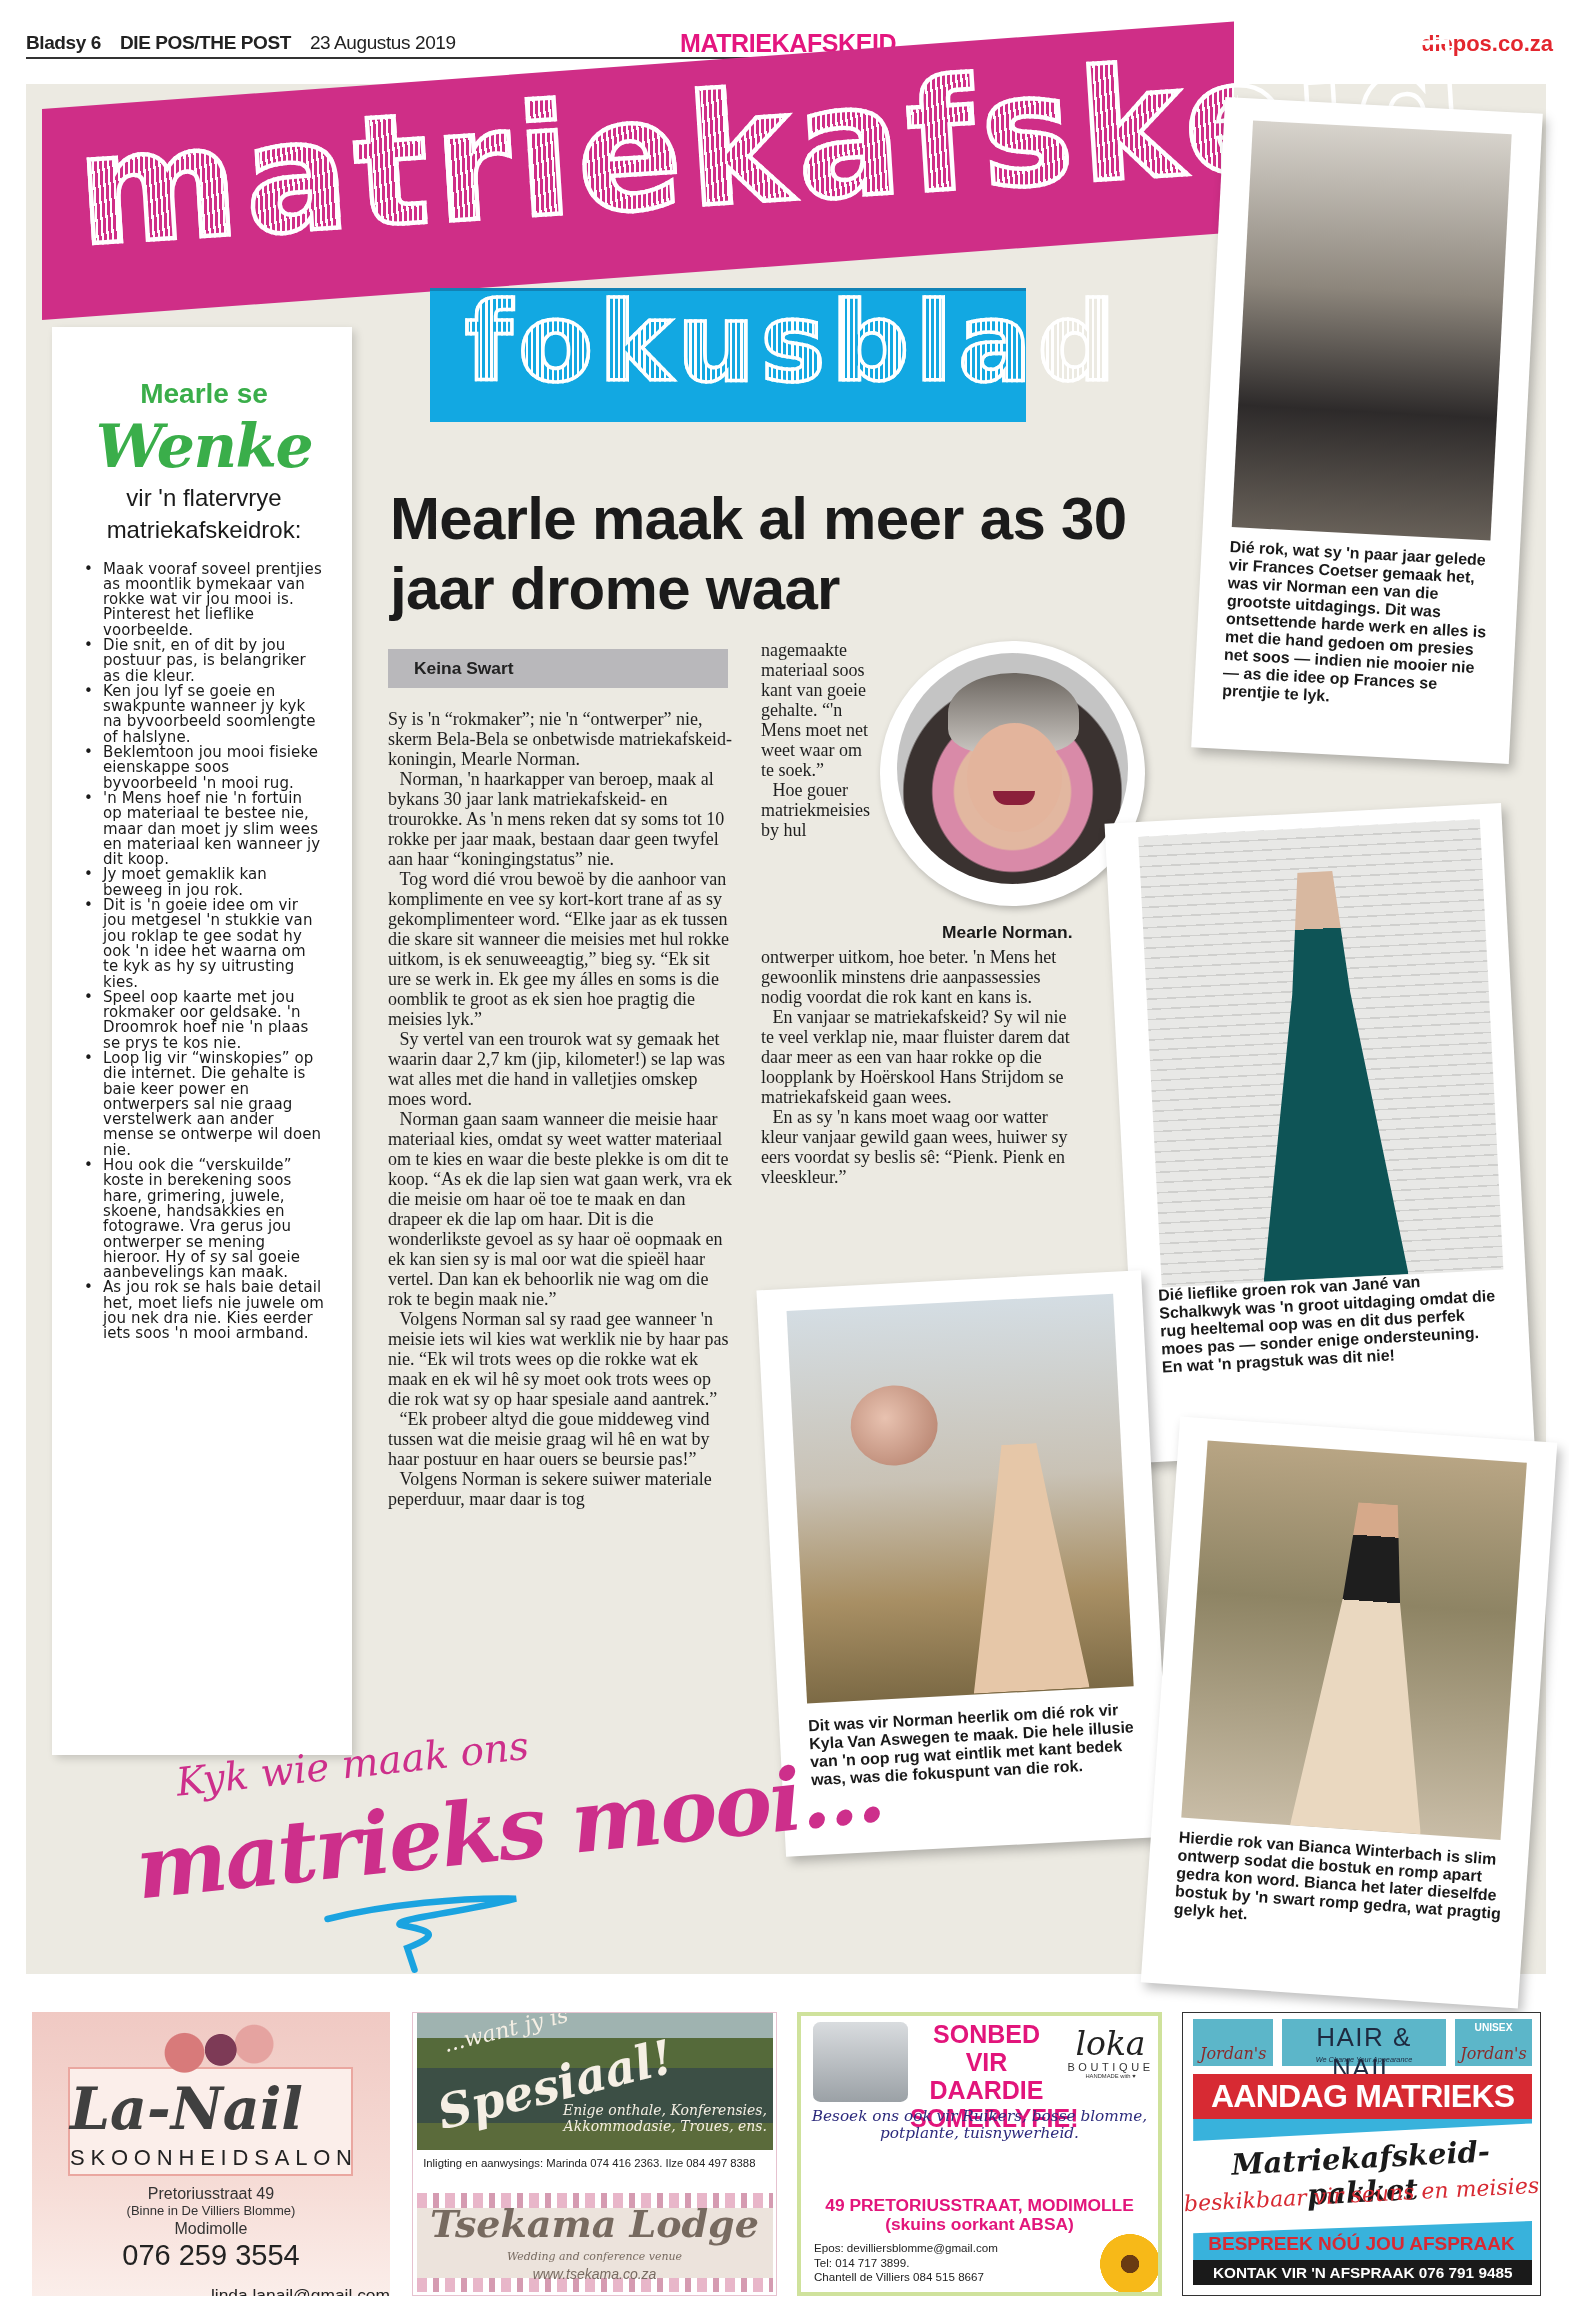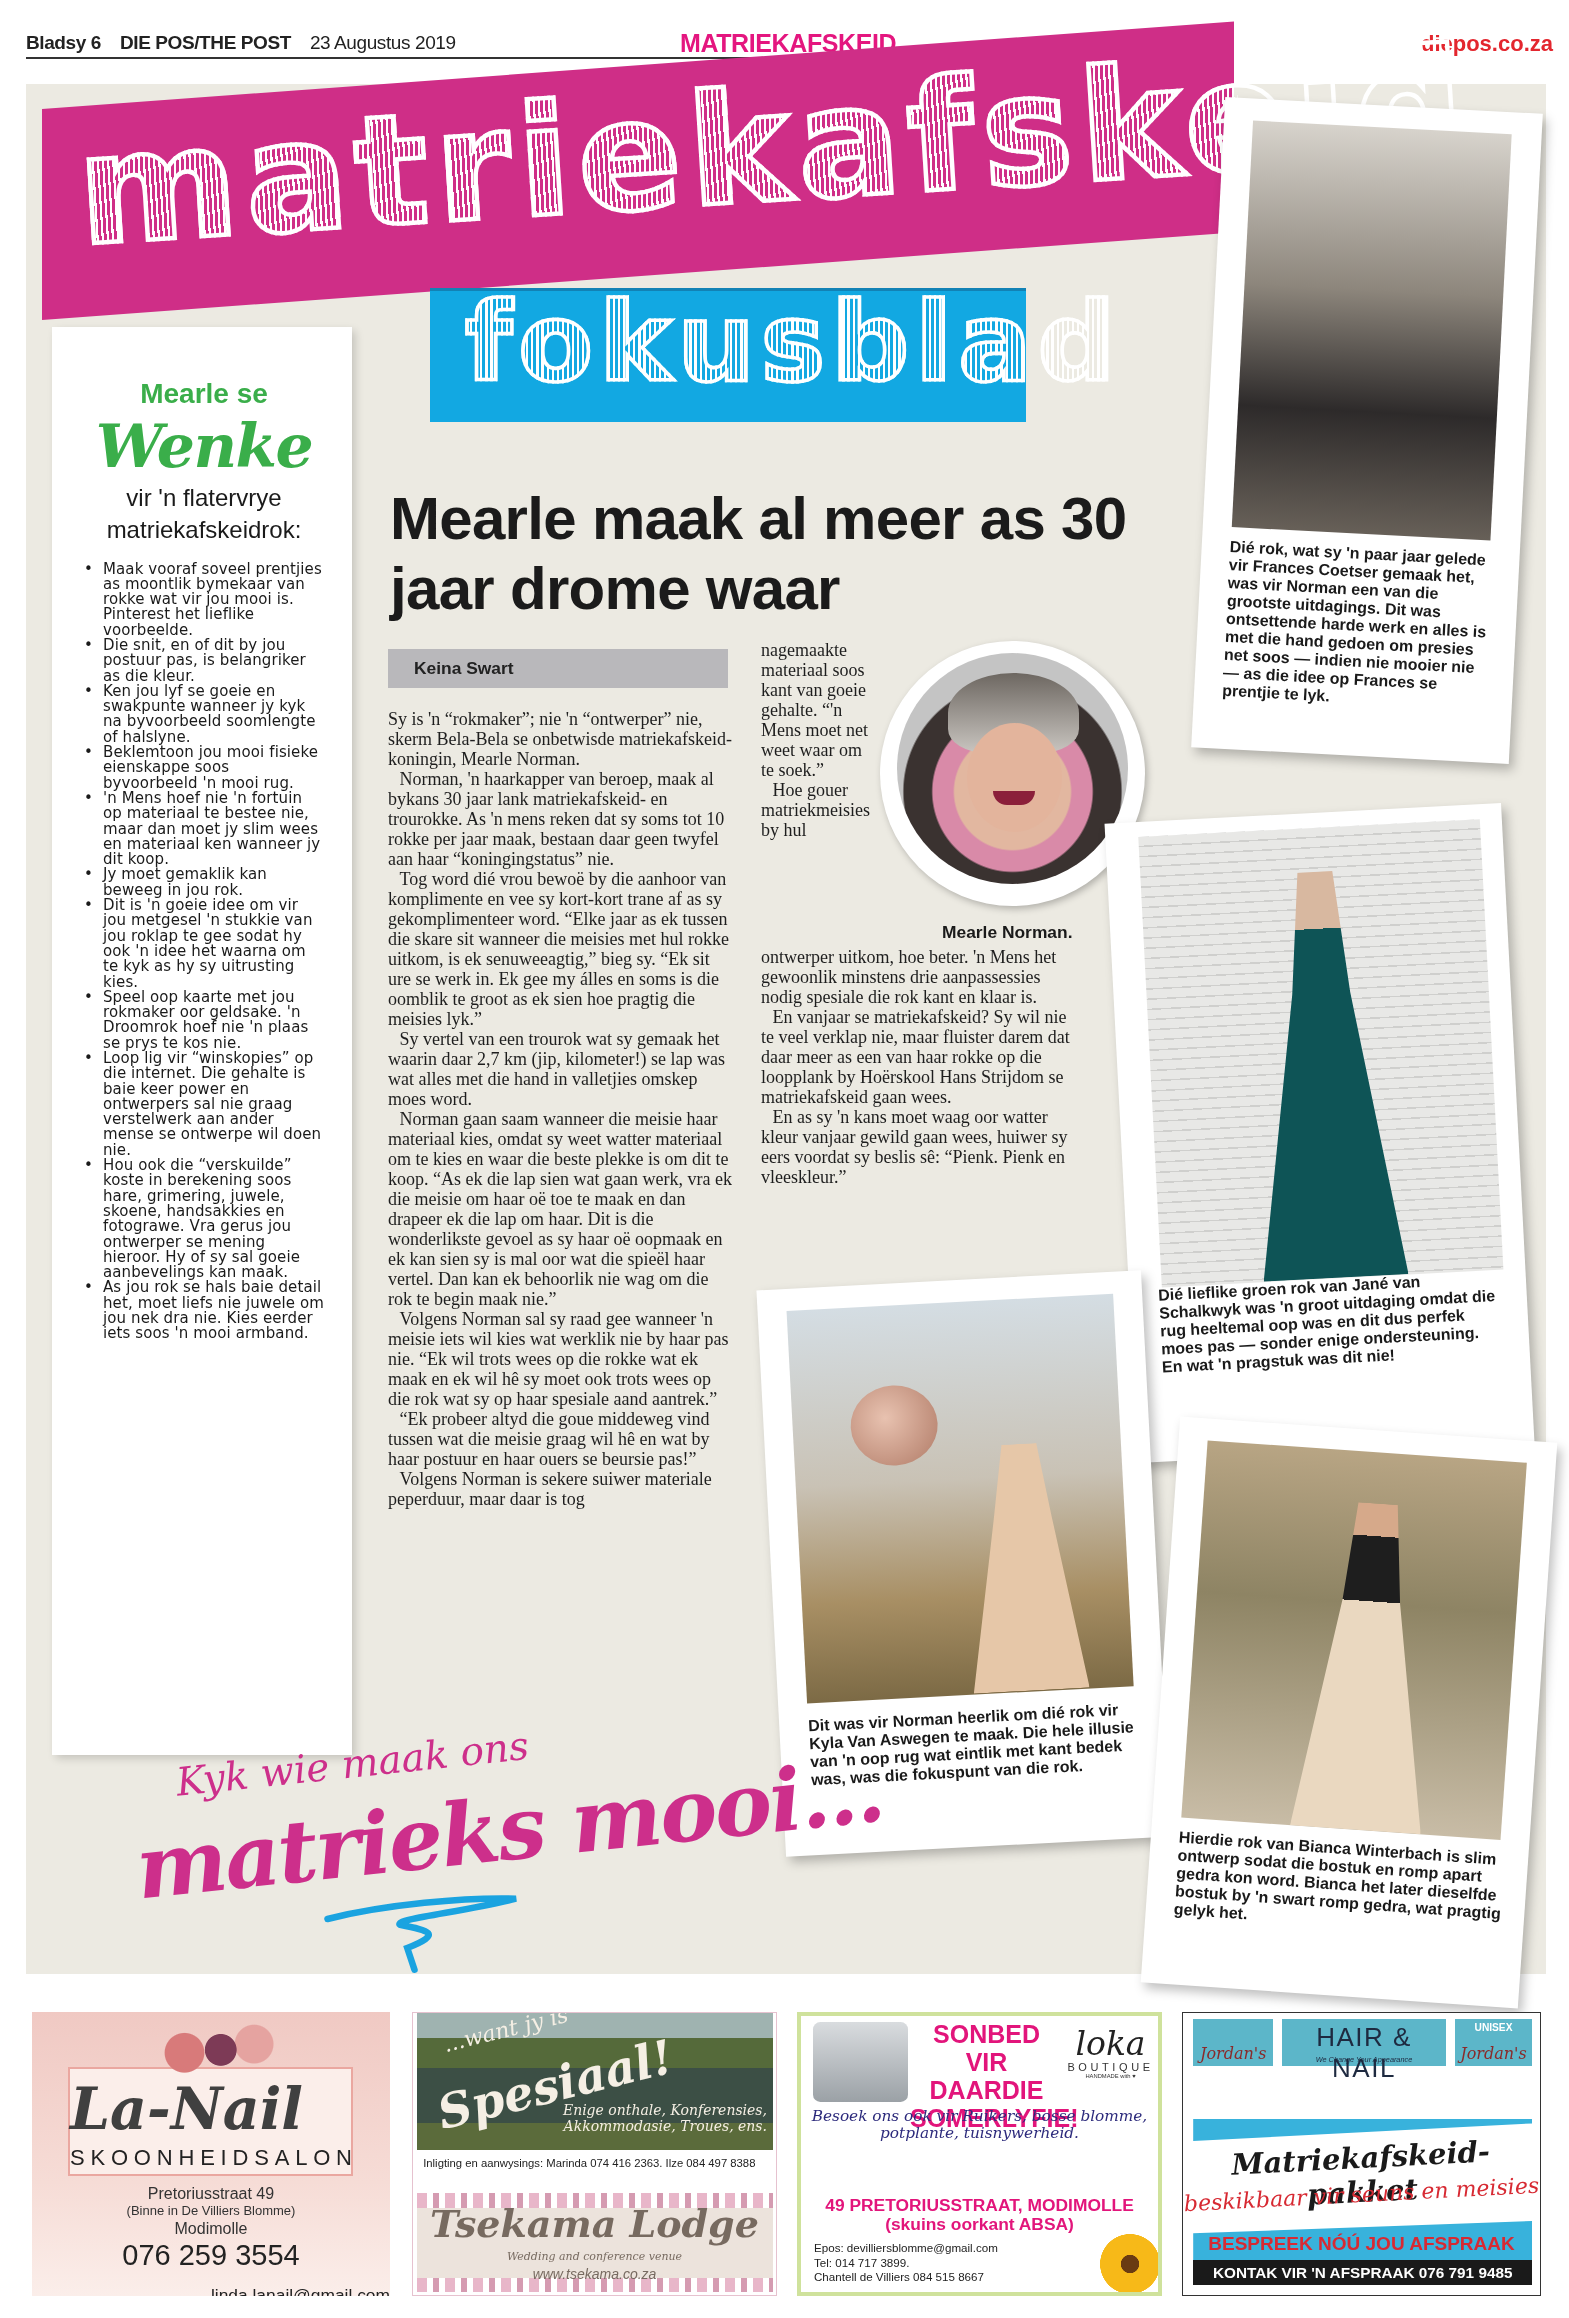--- a/index.html
+++ b/index.html
@@ -194,21 +194,21 @@
   <p>Norman gaan saam wanneer die meisie haar materiaal kies, omdat sy weet watter materiaal om te kies en waar die beste plekke is om dit te koop. “As ek die lap sien wat gaan werk, vra ek die meisie om haar oë toe te maak en dan drapeer ek die lap om haar. Dit is die wonderlikste gevoel as sy haar oë oopmaak en ek kan sien sy is mal oor wat die spieël haar vertel. Dan kan ek behoorlik nie wag om die rok te begin maak nie.”</p>
   <p>Volgens Norman sal sy raad gee wanneer 'n meisie iets wil kies wat werklik nie by haar pas nie. “Ek wil trots wees op die rokke wat ek maak en ek wil hê sy moet ook trots wees op die rok wat sy op haar spesiale aand aantrek.”</p>
   <p>“Ek probeer altyd die goue middeweg vind tussen wat die meisie graag wil hê en wat by haar postuur en haar ouers se beursie pas!”</p>
   <p>Volgens Norman is sekere suiwer materiale peperduur, maar daar is tog</p>
 </div>
 <div class="col col-b">
   <p class="first">nagemaakte materiaal soos kant van goeie gehalte. “'n Mens moet net weet waar om te soek.”</p>
   <p>Hoe gouer matriekmeisies by hul</p>
 </div>
 <div class="col col-c">
-  <p class="first">ontwerper uitkom, hoe beter. 'n Mens het gewoonlik minstens drie aanpassessies nodig spesiale die rok kant en klaar is.</p>
+  <p class="first">ontwerper uitkom, hoe beter. 'n Mens het gewoonlik minstens drie aanpassessies nodig voordat die rok kant en kans is.</p>
   <p>En vanjaar se matriekafskeid? Sy wil nie te veel verklap nie, maar fluister darem dat daar meer as een van haar rokke op die loopplank by Hoërskool Hans Strijdom se matriekafskeid gaan wees.</p>
   <p>En as sy 'n kans moet waag oor watter kleur vanjaar gewild gaan wees, huiwer sy eers voordat sy beslis sê: “Pienk. Pienk en vleeskleur.”</p>
 </div>
 
 <div class="portrait-wrap">
   <div class="portrait">
     <div class="hair"></div>
     <div class="face"></div>
     <div class="mouth"></div>
   </div>
@@ -299,20 +299,21 @@
       <span>Jordan's</span>
     </div>
   <div class="strip s2">
     <div class="t">HAIR &amp; NAIL</div>
     <div class="tag">We Change Your Appearance</div>
   </div>
   <div class="strip s3">
     <span class="uni">UNISEX</span>
     <span>Jordan's</span>
   </div>
+  <div class="red">AANDAG MATRIEKS</div>
   <div class="blue1"></div>
   <div class="pakket">Matriekafskeid-pakket</div>
   <div class="beskik">beskikbaar vir seuns en meisies</div>
   <div class="blue2"></div>
   <div class="bespreek">BESPREEK NÓÚ JOU AFSPRAAK</div>
   <div class="kontak">KONTAK VIR 'N AFSPRAAK 076 791 9485</div>
 </div>
 
 
 </body></html>

